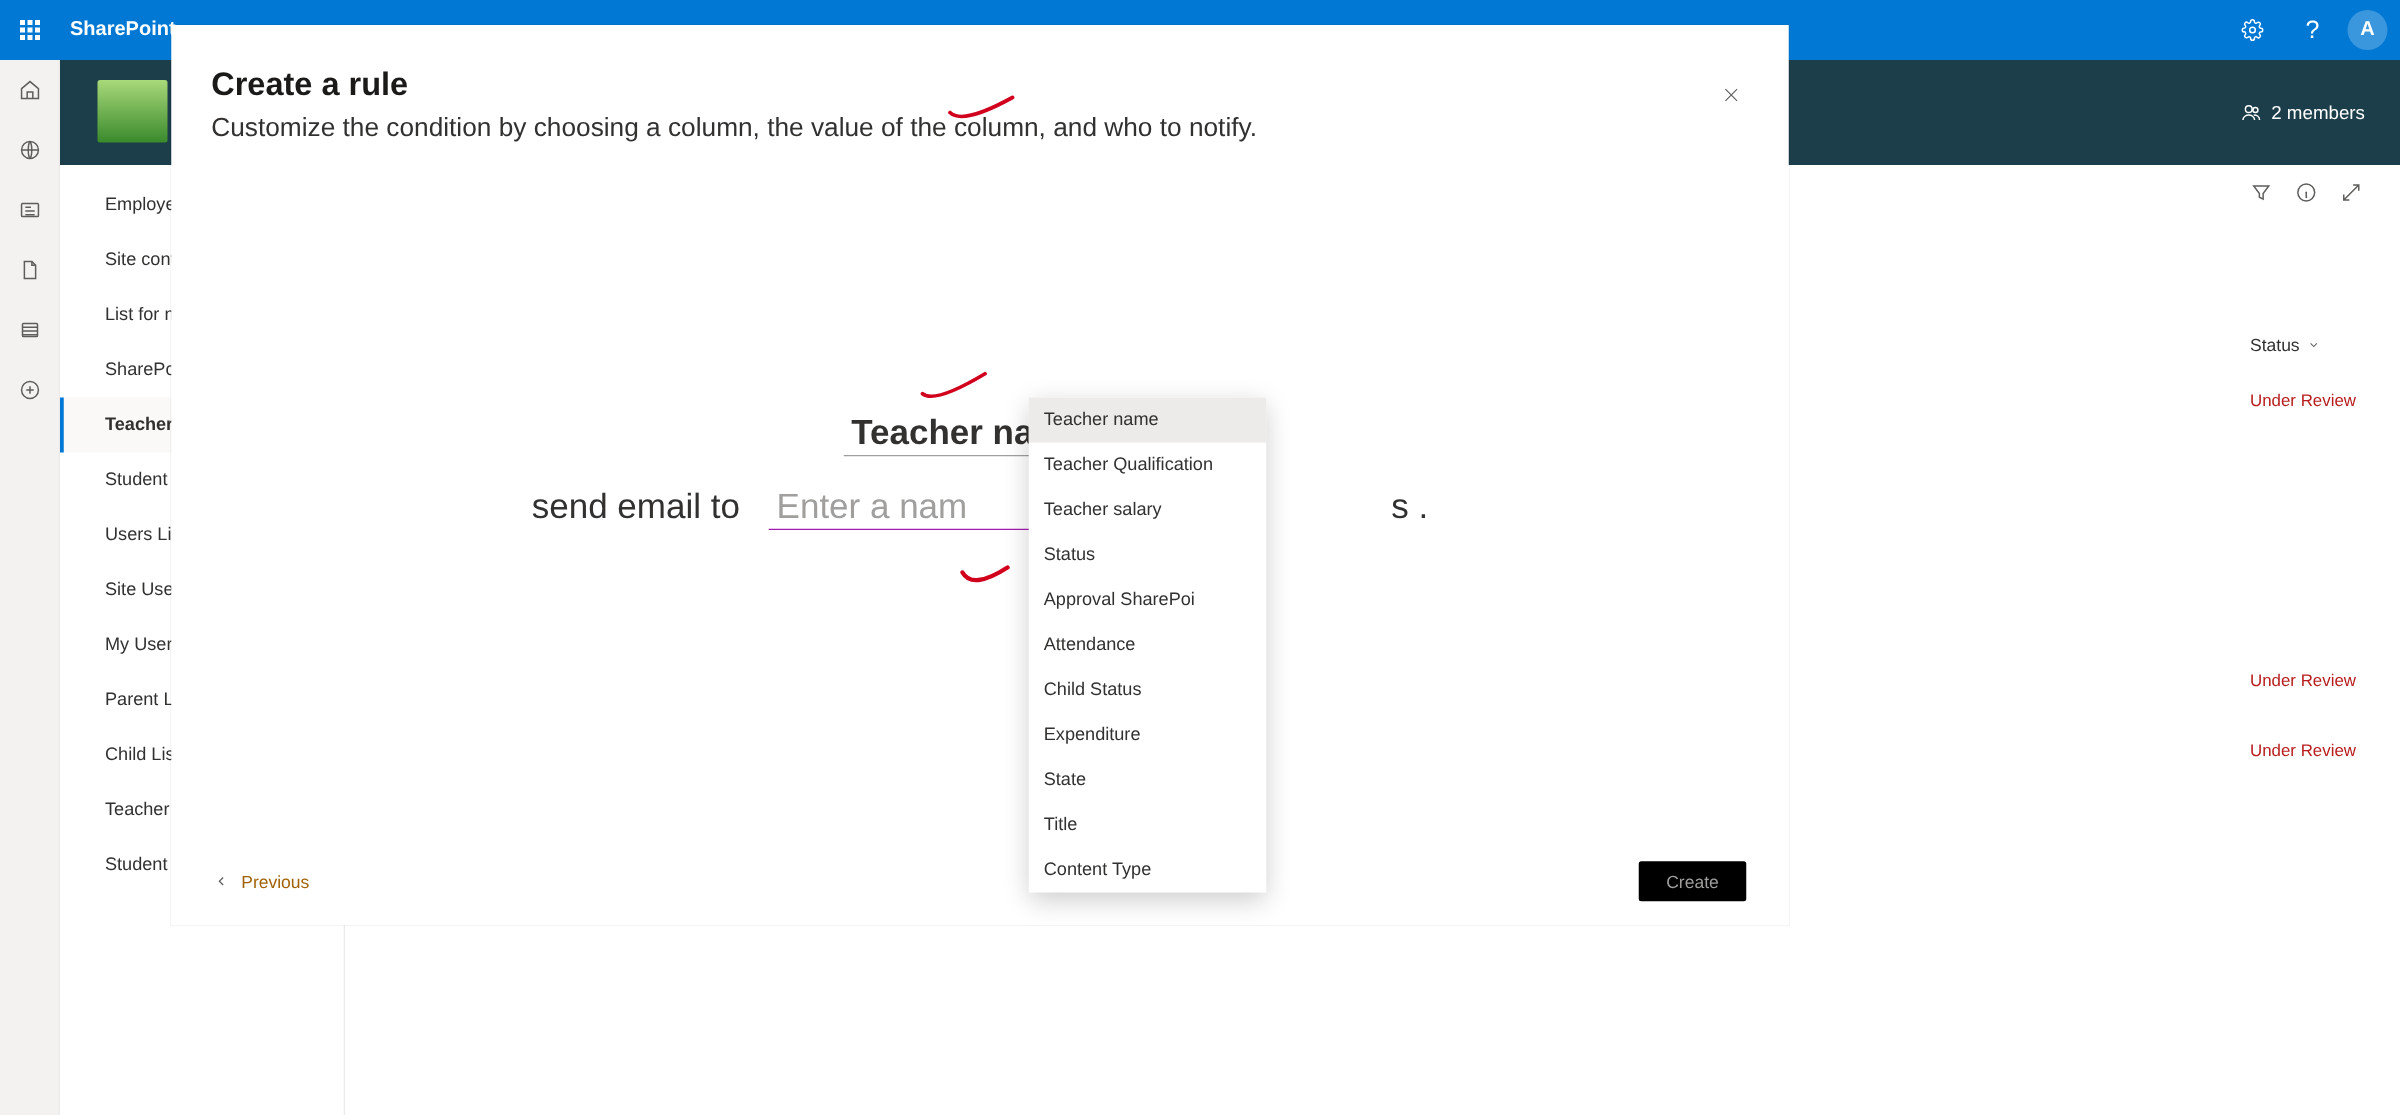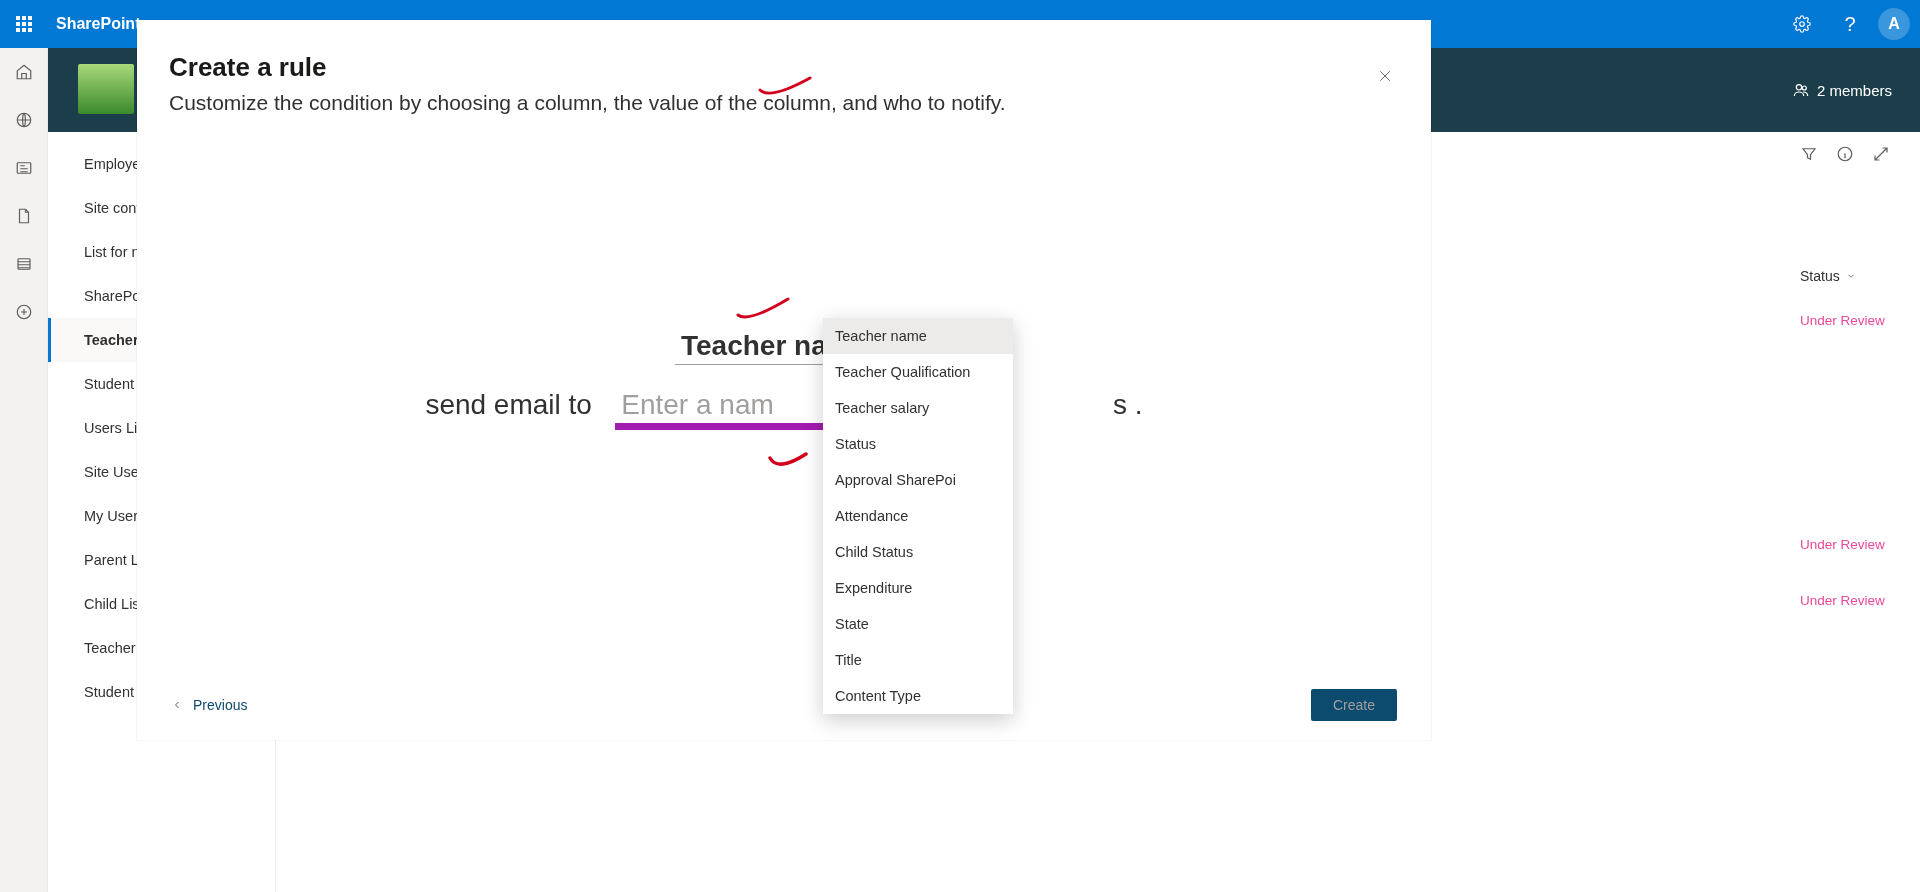--- a/index.html
+++ b/index.html
@@ -60,21 +60,21 @@
     height: 44px; display:flex; align-items:center; padding-left: 36px;
     font-size: 14.5px; color:#323130;
   }
   .leftnav .item.sel { font-weight:600; border-left: 3px solid #0078d4; padding-left:33px; background:#faf9f8;}
   
   
   .rightcol {
     position:absolute; right:0; top:260px; width: 130px;
   }
   .colhdr { font-size:14px; color:#323130; padding:8px 0 8px 10px; display:flex; align-items:center; gap:6px; }
-  .cell { font-size:13.5px; color:#ec4899; padding: 12px 0 12px 10px; height:56px; display:flex; align-items:center;}
+  .cell { font-size:13.5px; color:#b91c1c; padding: 12px 0 12px 10px; height:56px; display:flex; align-items:center;}
   
   
   .panel {
     position:absolute; left:137px; top:20px; width:1294px; height:720px;
     background:#fff; z-index:50;
     box-shadow: 0 0 0 1px rgba(0,0,0,.04);
   }
   .panel-hd { padding: 32px 40px 8px 32px; font-size:26px; font-weight:600; color:#1b1a19; }
   .panel-sub { padding: 0 40px 0 32px; font-size:21px; color:#323130; }
   .panel-close { position:absolute; right:30px; top:40px; width:32px; height:32px; display:flex; align-items:center; justify-content:center; color:#605e5c; }
@@ -86,43 +86,43 @@
     font-size:28px; color:#323130;
   }
   .sentence .line { margin-bottom: 8px; }
   .colpicker {
     display:inline-flex; align-items:center; gap:8px;
     border-bottom:1px solid #a19f9d; padding: 0 6px 2px 6px;
     font-weight:600; font-size:28px;
   }
   .chev { font-size:14px; color:#605e5c; }
   .nameinput {
-    display:inline-block; min-width:320px; border-bottom:7px solid #a21caf;
+    display:inline-block; min-width:320px; border-bottom:1px solid #a21caf;
     color:#a19f9d; font-size:28px; text-align:left; padding:0 6px 2px 6px;
   }
   .trail { font-size:28px; }
   
   
   .dropdown {
     position:absolute; left: 823px; top: 318px; width: 190px;
     background:#fff; box-shadow: 0 6px 20px rgba(0,0,0,.2);
     z-index:60; font-size:14.5px; color:#323130;
   }
   .dropdown .opt { height:36px; display:flex; align-items:center; padding:0 12px; }
   .dropdown .opt.sel { background:#edebe9; }
   
   
   .panel-footer {
     position:absolute; left:0; right:0; bottom:0; height:70px;
     display:flex; align-items:center; justify-content:space-between;
     padding: 0 34px;
   }
-  .prev { display:flex; align-items:center; gap:10px; color:#0c4a6e; font-size:14px; }
+  .prev { display:flex; align-items:center; gap:10px; color:#a16207; font-size:14px; }
   .createbtn {
-    width:86px; height:32px; background:#0c4a6e; color:#a19f9d;
+    width:86px; height:32px; background:#000000; color:#a19f9d;
     display:flex; align-items:center; justify-content:center; font-size:14px; border-radius:2px;
   }
   
   
   .redmark { position:absolute; z-index:70; }
   
   svg { display:block; }
 </style>
 </head>
 <body>

